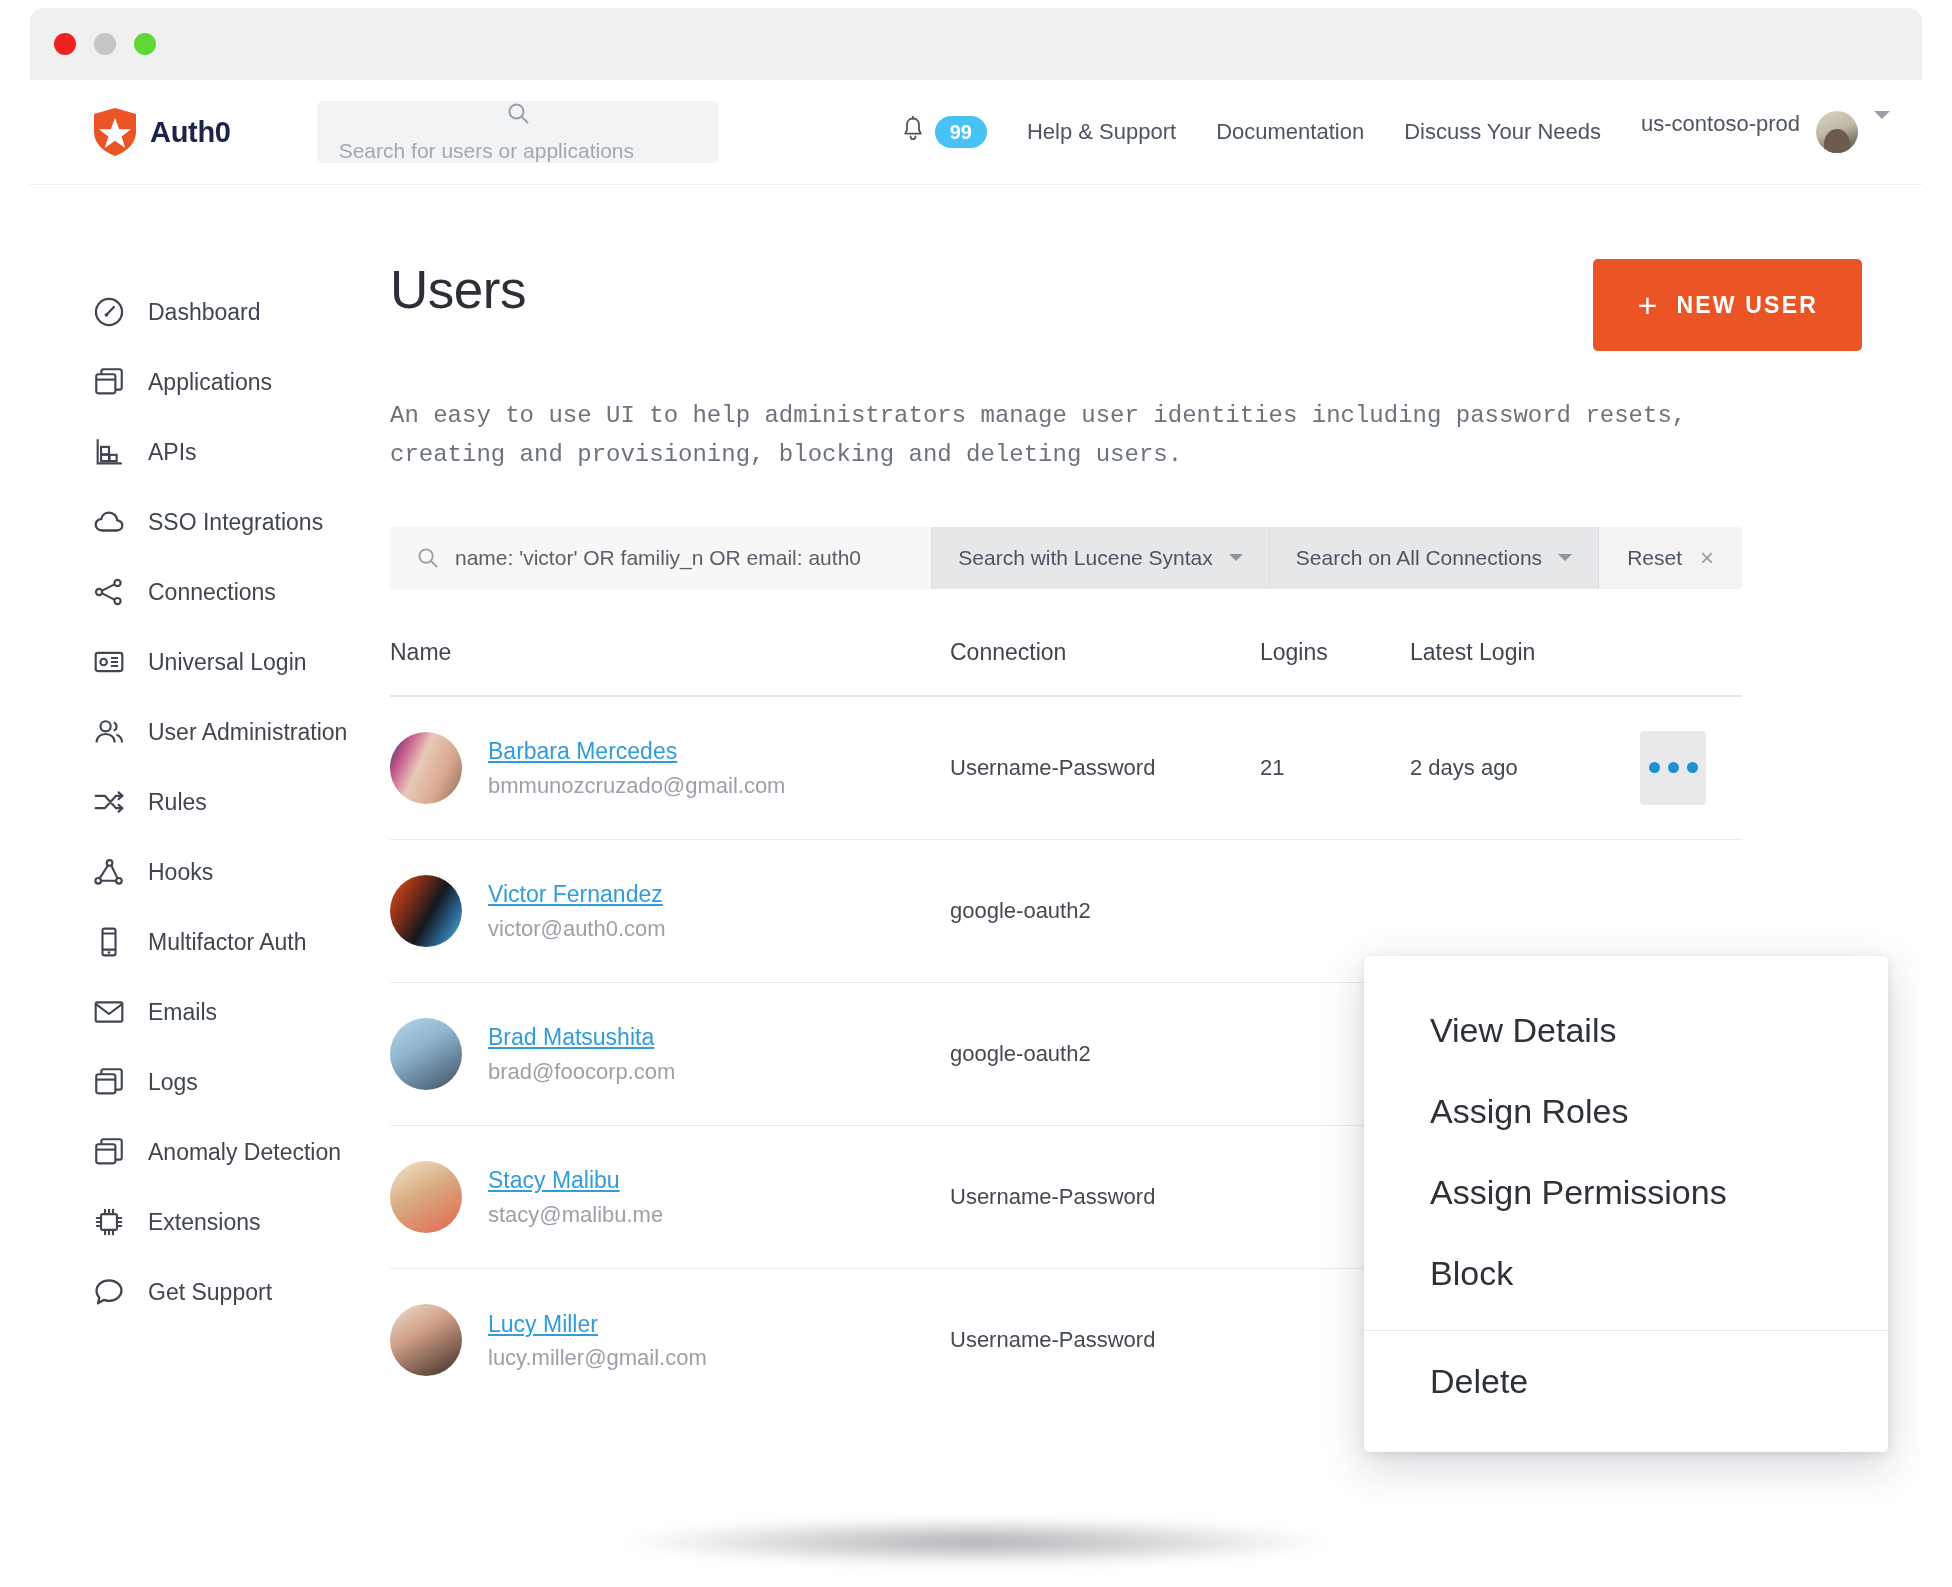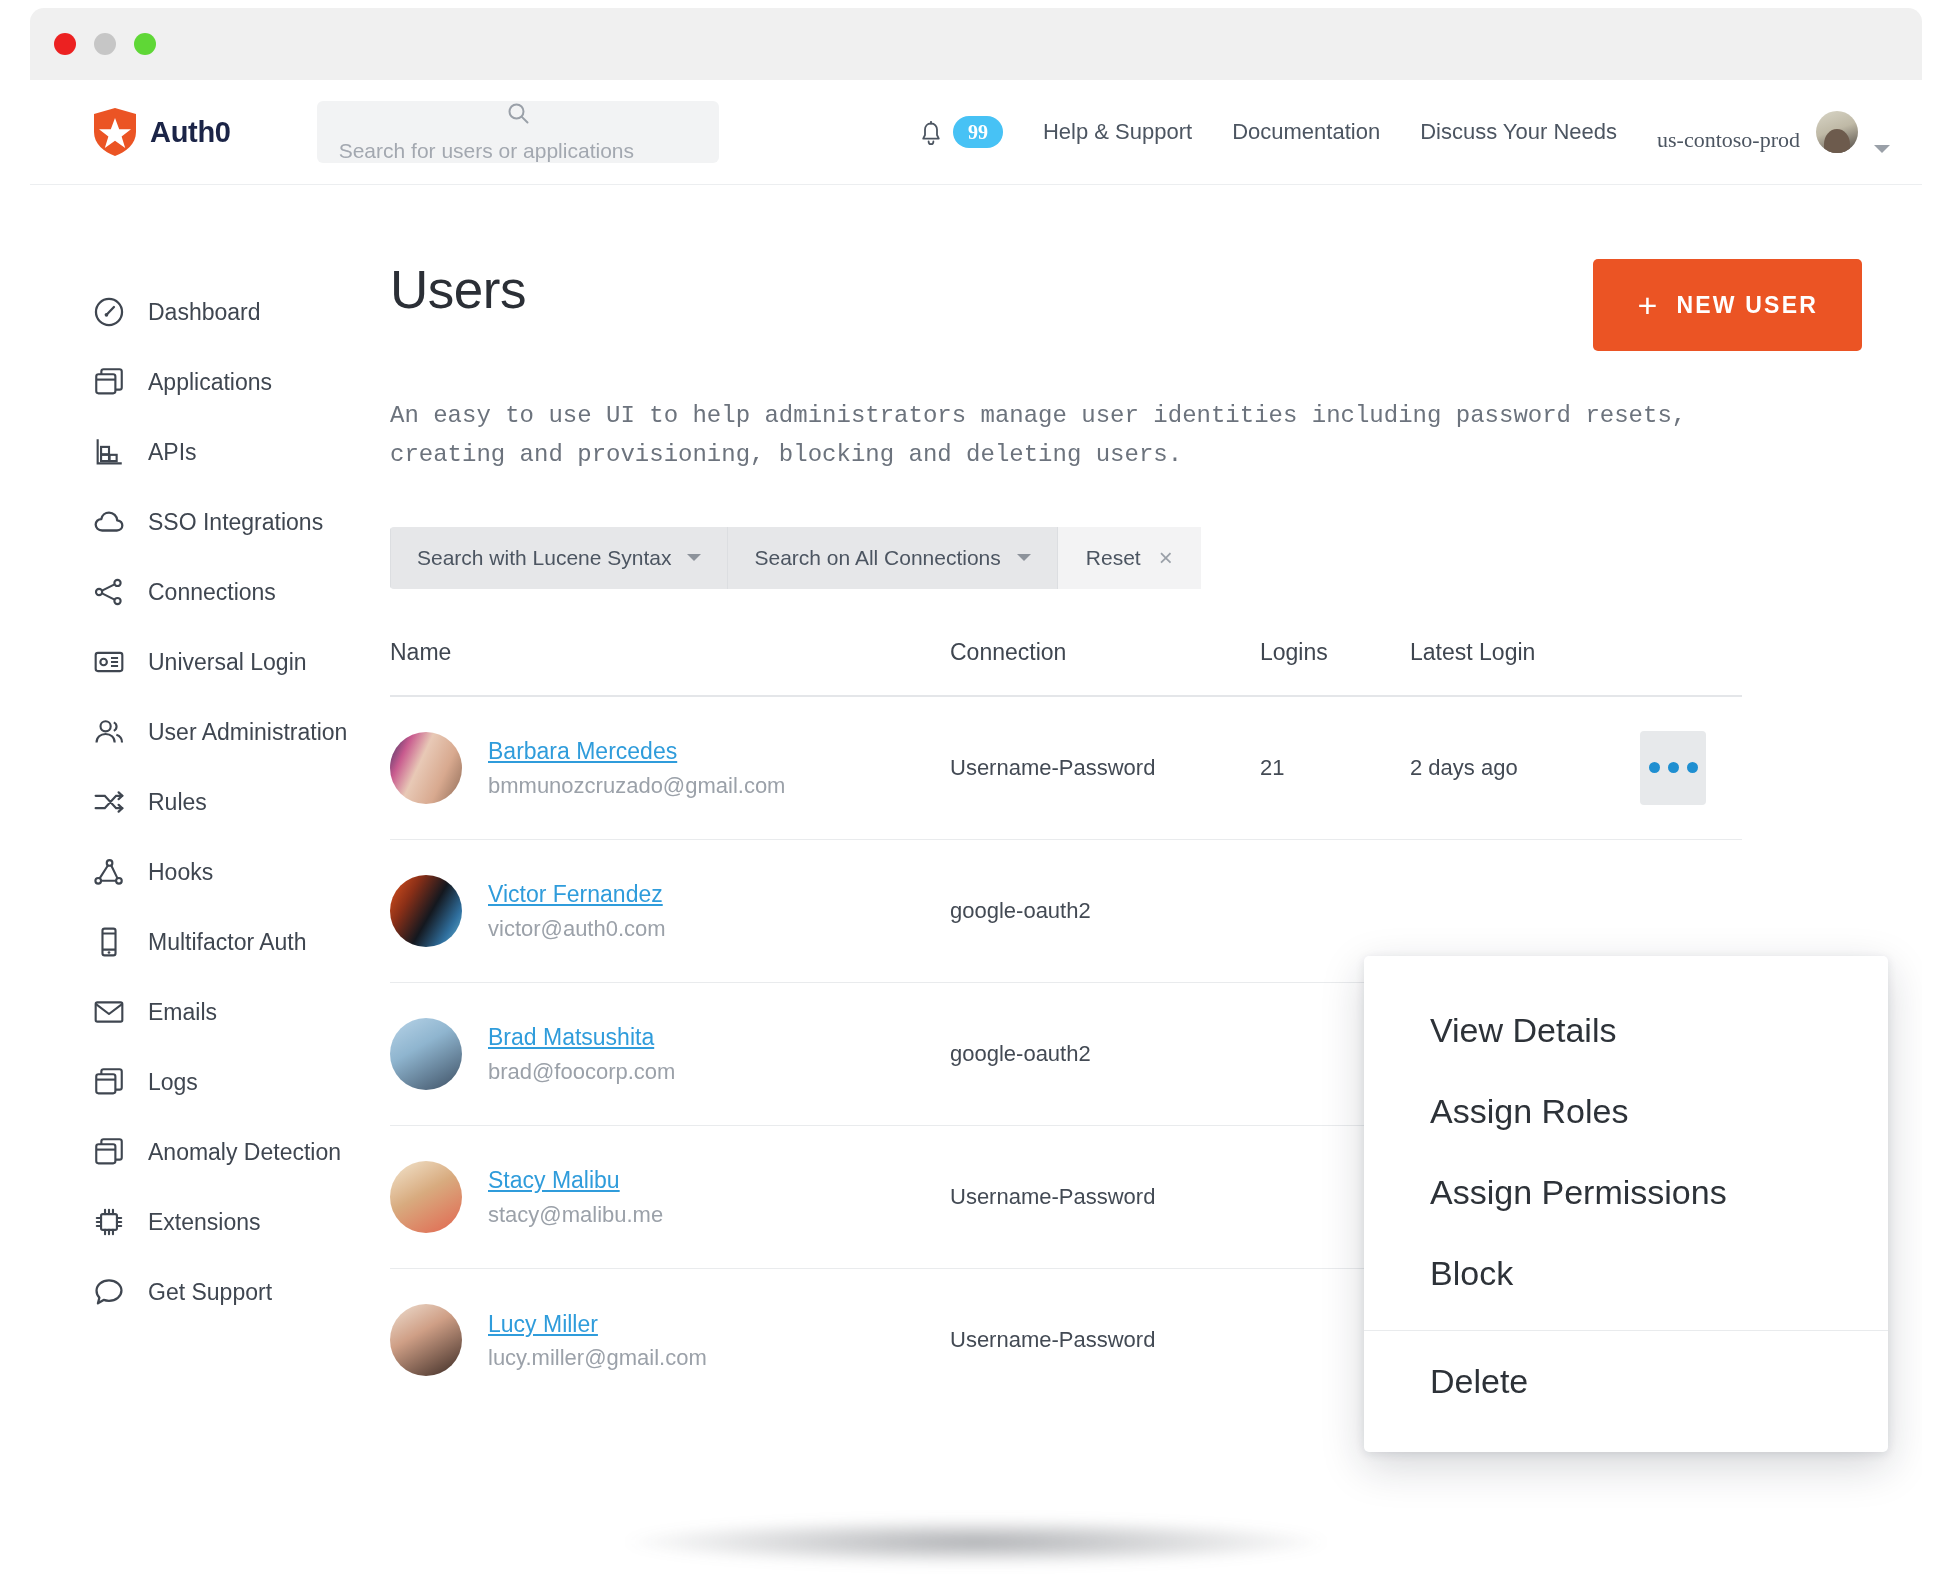--- a/index.html
+++ b/index.html
@@ -48,21 +48,21 @@
   }
   .globalsearch input {
     border: none; outline: none; background: transparent;
     font-family: "Liberation Sans", sans-serif;
     font-size: 21px; color: #5c6370; width: 100%;
   }
   .globalsearch input::placeholder { color: #a3a8b0; }
 
   .navspace { flex: 1; }
   .headernav { display: flex; align-items: center; gap: 40px; }
-  .bellwrap { display: flex; align-items: flex-end; gap: 10px; font-family: Liberation Serif, serif; }
+  .bellwrap { display: flex; align-items: flex-start; gap: 10px; }
   .badge {
     background: #47c2f5; color: #fff; font-size: 20px; font-weight: 600;
     border-radius: 999px; padding: 4px 15px; line-height: 1.2;
   }
   .navlink { font-size: 22px; color: #4c5561; text-decoration: none; white-space: nowrap; }
   .tenant { font-size: 22px; color: #4c5561; white-space: nowrap; }
   .avatar-sm {
     width: 42px; height: 42px; border-radius: 50%;
     background: linear-gradient(160deg,#d8d5c6 0%,#bfb9a6 45%,#4b4440 100%);
     display: inline-block; position: relative; overflow: hidden; flex: none;
@@ -383,20 +383,27 @@
           <h1 class="pagetitle">Users</h1>
           <button class="btn-new">
             <span class="plus">+</span>
             <span>NEW USER</span>
           </button>
         </div>
 
         <p class="lede">An easy to use UI to help administrators manage user identities including password resets, creating and provisioning, blocking and deleting users.</p>
 
         <div class="filterbar">
+          <div class="f-search">
+            <svg width="25" height="25" viewBox="0 0 24 24" fill="none" stroke="#9aa0a8" stroke-width="2">
+              <circle cx="10.5" cy="10.5" r="7"></circle>
+                <line x1="15.6" y1="15.6" x2="21.5" y2="21.5" stroke-linecap="round"></line>
+            </svg>
+            <input type="text" placeholder="Search" value="name: 'victor' OR familiy_n OR email: auth0" style="">
+          </div>
           <div class="f-seg">
             <span>Search with Lucene Syntax</span>
             <span class="caret"></span>
           </div>
           <div class="f-seg">
             <span>Search on All Connections</span>
             <span class="caret"></span>
           </div>
           <div class="f-reset">
             <span>Reset</span>

